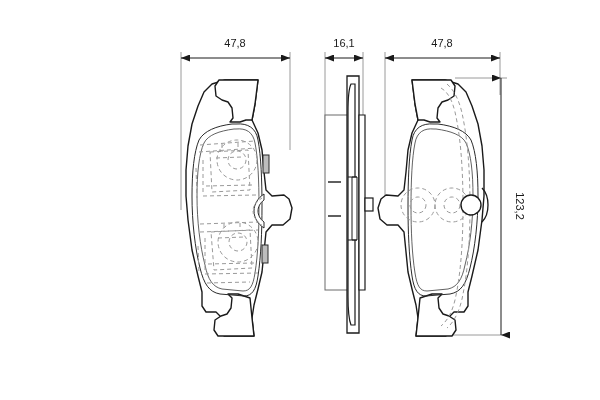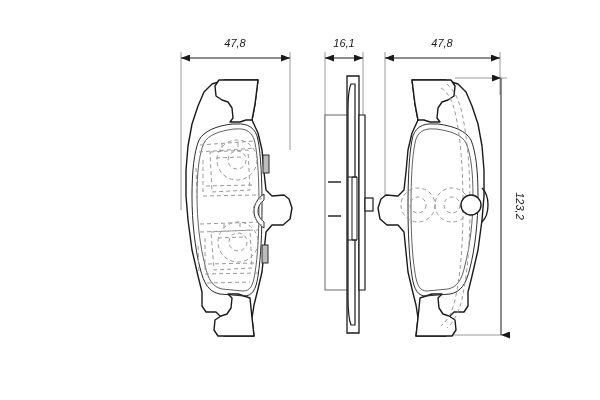--- a/index.html
+++ b/index.html
@@ -10,21 +10,20 @@
   }
   body {
     font-family: "Liberation Sans", sans-serif;
   }
   #stage {
     position: relative;
     width: 600px;
     height: 400px;
     background: #ffffff;
     overflow: hidden;
-    font-style: italic;
   }
   #drawing {
     position: absolute;
     left: 0;
     top: 0;
     width: 600px;
     height: 400px;
     display: block;
   }
   .dim-text {

